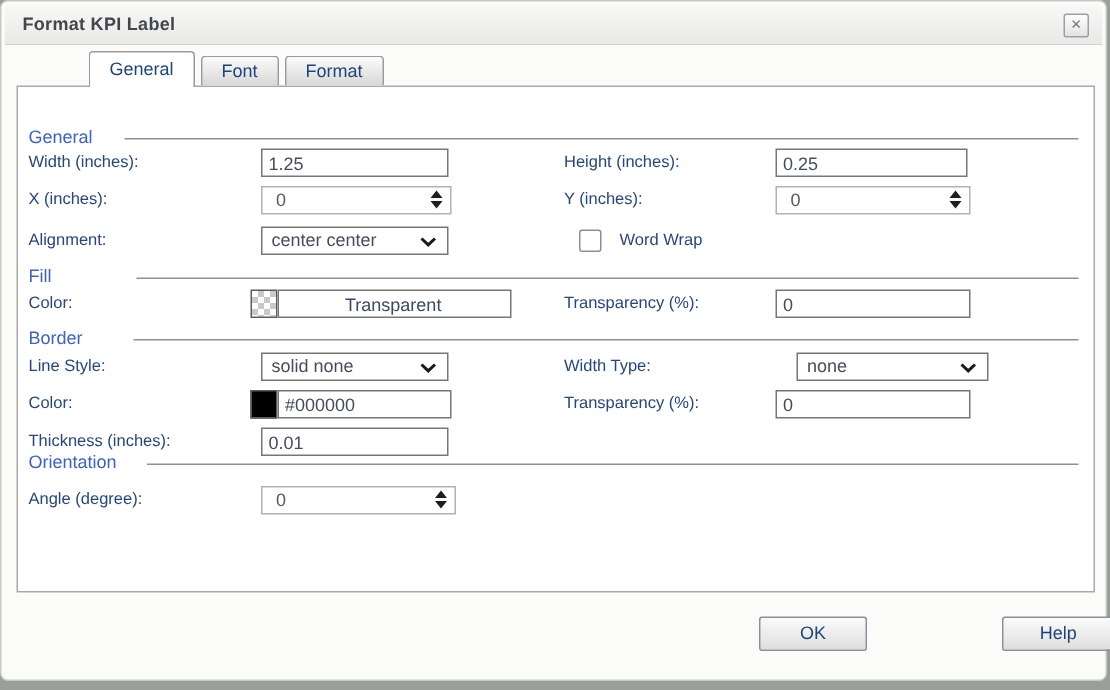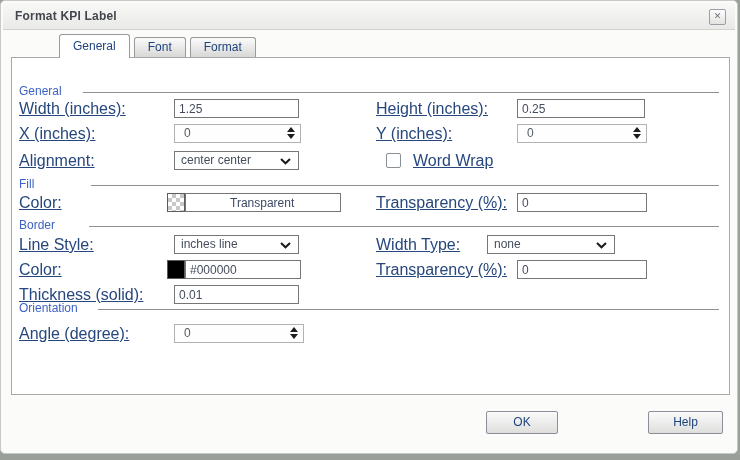--- a/index.html
+++ b/index.html
@@ -20,42 +20,42 @@
   .tabs { position:absolute; left:22px; top:33px; display:flex; align-items:flex-end; z-index:3;padding-left:36px; }
   .tab { height:19px; line-height:19px; padding:0 13px; margin-right:4px;
          background:linear-gradient(#fbfbfb,#d7d8d6); border:1px solid #9a9a9a; border-bottom:none;
          border-radius:3px 3px 0 0; color:#1e437c; font-size:12px; cursor:default; }
   .tab.active { height:23px; line-height:23px; background:#ffffff; margin-bottom:-1px; z-index:4; }
   
   .panel { position:absolute; left:10px; top:56px; width:717px; height:336px;
            background:#ffffff; border:1px solid #a8a8a8; z-index:2; }
   .sect { position:absolute; font-size:12px; color:#3d62c3; white-space:nowrap; }
   .rule { position:absolute; height:1px; background:#909090; right:10px; }
-  .lbl  { position:absolute; font-size:16px; color:#26477d; line-height:19px; white-space:nowrap;text-decoration:underline; }
+  .lbl  { position:absolute; font-size:11px; color:#26477d; line-height:19px; white-space:nowrap; }
   .inp  { position:absolute; height:17px; border:1px solid #767676; background:#fff;
           font-family:"Liberation Sans", sans-serif; font-size:12px; color:#454d5c;
           padding:0 4px; margin:0; }
   .spinbox { position:absolute; height:17px; border:1px solid #b2b2b2; background:#fefefe; }
   .spinbox .val { position:absolute; left:9px; top:0; line-height:17px; font-size:12px; color:#555a60; }
   .spin-arrows { position:absolute; right:5px; top:2px; }
   .tri-up { display:block; width:0; height:0; border-left:4px solid transparent;
             border-right:4px solid transparent; border-bottom:5px solid #1d1d1d; margin-bottom:2px; }
   .tri-down { display:block; width:0; height:0; border-left:4px solid transparent;
               border-right:4px solid transparent; border-top:5px solid #1d1d1d; }
   .selectbox { position:absolute; height:17px; border:1px solid #767676; background:#fff; }
   .selectbox .val { position:absolute; left:6px; top:0; line-height:17px; font-size:12px; color:#454d5c; white-space:nowrap; }
   .selectbox .chev { position:absolute; right:7px; top:6px; }
   .swatch { position:absolute; width:16px; height:17px; border:1px solid #5c5c5c; }
   .checker { background:repeating-conic-gradient(#c9c9c9 0% 25%, #ffffff 0% 50%) 0 0 / 8px 8px; }
   .checkbox { position:absolute; width:13px; height:13px; border:1px solid #8a8f96;
               border-radius:2px; background:#fff; }
   
   .btn { position:absolute; top:410px; height:21px; border:1px solid #8a8f99; border-radius:2px;
          background:linear-gradient(#fafafa,#dedfdd); color:#1e437c; font-size:12px;
-         text-align:center; line-height:21px; cursor:default; }
+         text-align:center; line-height:21px; cursor:default;margin-left:20px; }
 </style>
 </head>
 <body>
 
 <div class="dialog">
 
   <div class="titlebar">
     <span class="title">Format KPI Label</span>
     <span class="closebtn">✕</span>
   </div>
@@ -110,40 +110,40 @@
     <div class="swatch checker" style="left:155px; top:135px;"></div>
     <input class="inp" style="left: 173px; top: 135px; width: 106px; color: rgb(60, 74, 102); padding-left: 44px;" value="Transparent">
     <span class="lbl" style="left:364px; top:135px;">Transparency (%):</span>
     <input class="inp" style="left: 505px; top: 135px; width: 120px;" value="0">
 
     <span class="sect" style="left:7px; top:160px;">Border</span>
     <div class="rule" style="left:77px; top:168px;"></div>
 
     <span class="lbl" style="left:7px; top:177px;">Line Style:</span>
     <div class="selectbox" style="left:162px; top:177px; width:123px;">
-      <span class="val">inches line</span>
+      <span class="val">solid none</span>
       <svg class="chev" width="11" height="7" viewBox="0 0 11 7">
         <polyline points="1,1 5.5,5.3 10,1" fill="none" stroke="#1a1a1a" stroke-width="2"></polyline>
       </svg>
     </div>
     <span class="lbl" style="left:364px; top:177px;">Width Type:</span>
-    <div class="selectbox" style="left:475px; top:177px; width:126px;text-align:center;">
+    <div class="selectbox" style="left:519px; top:177px; width:126px;text-align:center;">
       <span class="val">none</span>
       <svg class="chev" width="11" height="7" viewBox="0 0 11 7">
         <polyline points="1,1 5.5,5.3 10,1" fill="none" stroke="#1a1a1a" stroke-width="2"></polyline>
       </svg>
     </div>
 
     <span class="lbl" style="left:7px; top:202px;">Color:</span>
     <div class="swatch" style="left:155px; top:202px; background:#000000;"></div>
     <input class="inp" style="left: 173px; top: 202px; width: 106px;" value="#000000">
     <span class="lbl" style="left:364px; top:202px;">Transparency (%):</span>
     <input class="inp" style="left: 505px; top: 202px; width: 120px;" value="0">
 
-    <span class="lbl" style="left:7px; top:227px;">Thickness (solid):</span>
+    <span class="lbl" style="left:7px; top:227px;">Thickness (inches):</span>
     <input class="inp" style="left: 162px; top: 227px; width: 115px;" value="0.01">
 
     <span class="sect" style="left:7px; top:243px;">Orientation</span>
     <div class="rule" style="left:86px; top:251px;"></div>
 
     <span class="lbl" style="left:7px; top:266px;">Angle (degree):</span>
     <div class="spinbox" style="left:162px; top:266px; width:128px;">
       <span class="val">0</span>
       <span class="spin-arrows">
         <span class="tri-up"></span>

